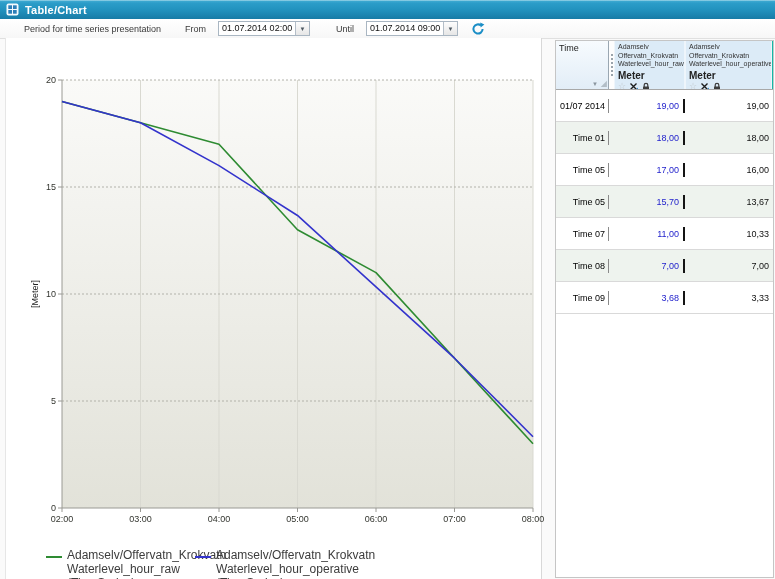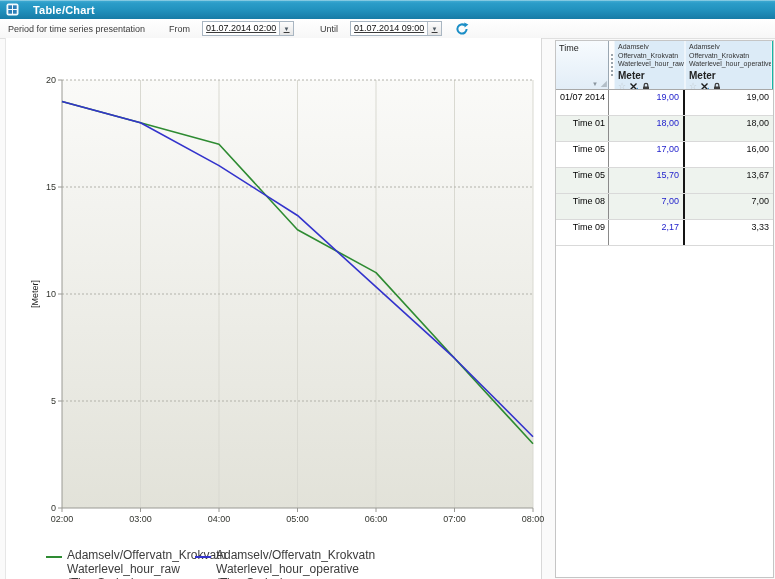--- a/index.html
+++ b/index.html
@@ -12,35 +12,35 @@
   #window{position:absolute;inset:0;background:#fafafa;outline:1px solid #c9c9c9;}
 
   
   .titlebar{
     position:absolute;left:0;top:0;width:775px;height:19px;
     background:linear-gradient(#44aed4 0%, #2b9cc8 18%, #2191bd 55%, #177ba6 100%);
     display:flex;align-items:center;
     box-shadow:inset 0 1px 0 rgba(255,255,255,.35);
   }
   .titlebar .app-icon{width:13px;height:13px;margin-left:6px;flex:0 0 auto;}
-  .titlebar .title{color:#fff;font-size:11px;font-weight:bold;margin-left:14px;letter-spacing:.2px;}
+  .titlebar .title{color:#fff;font-size:11px;font-weight:bold;margin-left:6px;letter-spacing:.2px;}
 
   
   .toolbar{
     position:absolute;left:0;top:19px;width:775px;height:19px;
     background:linear-gradient(#ffffff,#f7f7f7);
     border-bottom:1px solid #e0e0e0;
     display:flex;align-items:center;font-size:9px;color:#3a3a3a;
   }
-  .toolbar .tb-label{margin-left:8px;}
+  .toolbar .tb-label{margin-left:24px;}
   .toolbar .tb-from{margin-left:24px;}
   .toolbar .tb-until{margin-left:15px;padding-left:11px;}
   .datefield{
     margin-left:12px;height:15px;width:92px;display:flex;align-items:stretch;
-    background:#fff;border:1px solid #a9b6c2;box-sizing:border-box;text-decoration:underline;
+    background:#fff;border:1px solid #a9b6c2;box-sizing:border-box;
   }
   .datefield .dateval{flex:1;padding:1px 2px 0 3px;font-size:9px;color:#111;white-space:nowrap;overflow:hidden;}
   .ddbtn{
     width:13px;flex:0 0 auto;border-left:1px solid #b4bec8;
     background:linear-gradient(#fdfdfd,#e6e6e6);
     display:flex;align-items:center;justify-content:center;
     font-size:6px;color:#4f5a63;cursor:default;
   }
   .refresh-btn{margin-left:12px;width:16px;height:16px;display:flex;align-items:center;justify-content:center;}
 
@@ -81,21 +81,21 @@
   .th-col.c1{width:71px;}
   .th-col.c2{width:87px;}
   .th-name{font-size:7px;line-height:1.22;color:#333;white-space:pre-line;}
   .th-unit{font-size:10px;font-weight:bold;color:#222;margin-top:1px;}
   .th-icons{display:flex;align-items:center;height:10px;margin-top:1px;}
   .star-icon{font-size:9px;line-height:9px;color:#c3c9ce;margin-right:3px;}
   .x-marker-icon{margin-right:4px;display:flex;}
   .lock-icon{display:flex;}
 
   .tbody{font-size:9px;}
-  .trow{display:flex;height:26px;line-height:14px;border-bottom:1px solid #d9d9d9;box-sizing:border-box;background:#fff;}
+  .trow{display:flex;height:32px;line-height:14px;border-bottom:1px solid #d9d9d9;box-sizing:border-box;background:#fff;align-items:center;}
   .trow.alt{background:#eef3ee;}
   .tcell{box-sizing:border-box;white-space:nowrap;overflow:hidden;}
   .c-time{width:53px;text-align:right;padding-right:3px;border-right:1px solid #8a8a8a;color:#000;}
   .c-raw{width:76px;text-align:right;padding-right:4px;border-right:2px solid #141414;color:#2222cc;}
   .c-op{width:87px;text-align:right;padding-right:3px;color:#111;}
 </style>
 </head>
 <body>
 
 <div id="window">
@@ -268,26 +268,31 @@
         <div class="trow">
           <div class="tcell c-time">Time 05</div>
           <div class="tcell c-raw">17,00</div>
           <div class="tcell c-op">16,00</div>
         </div>
         <div class="trow alt">
           <div class="tcell c-time">Time 05</div>
           <div class="tcell c-raw">15,70</div>
           <div class="tcell c-op">13,67</div>
         </div>
+        <div class="trow">
+          <div class="tcell c-time">Time 07</div>
+          <div class="tcell c-raw">11,00</div>
+          <div class="tcell c-op">10,33</div>
+        </div>
         <div class="trow alt">
           <div class="tcell c-time">Time 08</div>
           <div class="tcell c-raw">7,00</div>
           <div class="tcell c-op">7,00</div>
         </div>
         <div class="trow">
           <div class="tcell c-time">Time 09</div>
-          <div class="tcell c-raw">2,17</div>
+          <div class="tcell c-raw">3,68</div>
           <div class="tcell c-op">3,33</div>
         </div>
       </div>
   </div>
 
 </div>
 
 </body></html>

